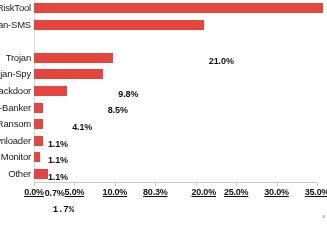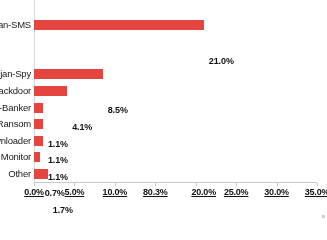--- a/index.html
+++ b/index.html
@@ -126,25 +126,34 @@
   }
 </style>
 </head>
 <body>
 
 <div id="chart-root">
 
   <div class="y-axis-line"></div>
 
   <div class="plot-area">
+      <div class="row" style="top: 0px;">
+        <div class="cat-label">RiskTool</div>
+        <div class="bar" style="width: 289.469px; background: rgb(228, 69, 62);"></div>
+      </div>
       <div class="row" style="top: 16.5455px;">
         <div class="cat-label">Trojan-SMS</div>
         <div class="bar" style="width: 169.8px; background: rgb(228, 69, 62);"></div>
         <div class="bar-value" style="left: 174.8px;">21.0%</div>
       </div>
+      <div class="row" style="top: 49.6364px;">
+        <div class="cat-label">Trojan</div>
+        <div class="bar" style="width: 79.24px; background: rgb(228, 69, 62);"></div>
+        <div class="bar-value" style="left: 84.24px;">9.8%</div>
+      </div>
       <div class="row" style="top: 66.1818px;">
         <div class="cat-label">Trojan-Spy</div>
         <div class="bar" style="width: 68.7286px; background: rgb(228, 69, 62);"></div>
         <div class="bar-value" style="left: 73.7286px; text-align: center;">8.5%</div>
       </div>
       <div class="row" style="top: 82.7273px;">
         <div class="cat-label">Backdoor</div>
         <div class="bar" style="width: 33.1514px; background: rgb(228, 69, 62);"></div>
         <div class="bar-value" style="left: 38.1514px;">4.1%</div>
       </div>
@@ -164,21 +173,21 @@
         <div class="bar-value" style="left: 13.8943px;">1.1%</div>
       </div>
       <div class="row" style="top: 148.909px;">
         <div class="cat-label">Monitor</div>
         <div class="bar" style="width: 5.66px; background: rgb(228, 69, 62);"></div>
         <div class="bar-value" style="left: 10.66px;">0.7%</div>
       </div>
       <div class="row" style="top: 165.455px;">
         <div class="cat-label">Other</div>
         <div class="bar" style="width: 13.7457px; background: rgb(228, 69, 62);"></div>
-        <div class="bar-value" style="left: 18.7457px;">1.7%</div>
+        <div class="bar-value" style="left: 18.7457px; font-family: Liberation Mono, monospace;">1.7%</div>
       </div>
     </div>
 
   <div class="x-axis-line"></div>
 
   <div class="footer-mark"></div>
 
 <div class="x-tick" style="left: 34px;"></div>
     <div class="x-tick-label" style="left: 34px;">0.0%</div>
     <div class="x-tick" style="left: 74.4286px;"></div>

